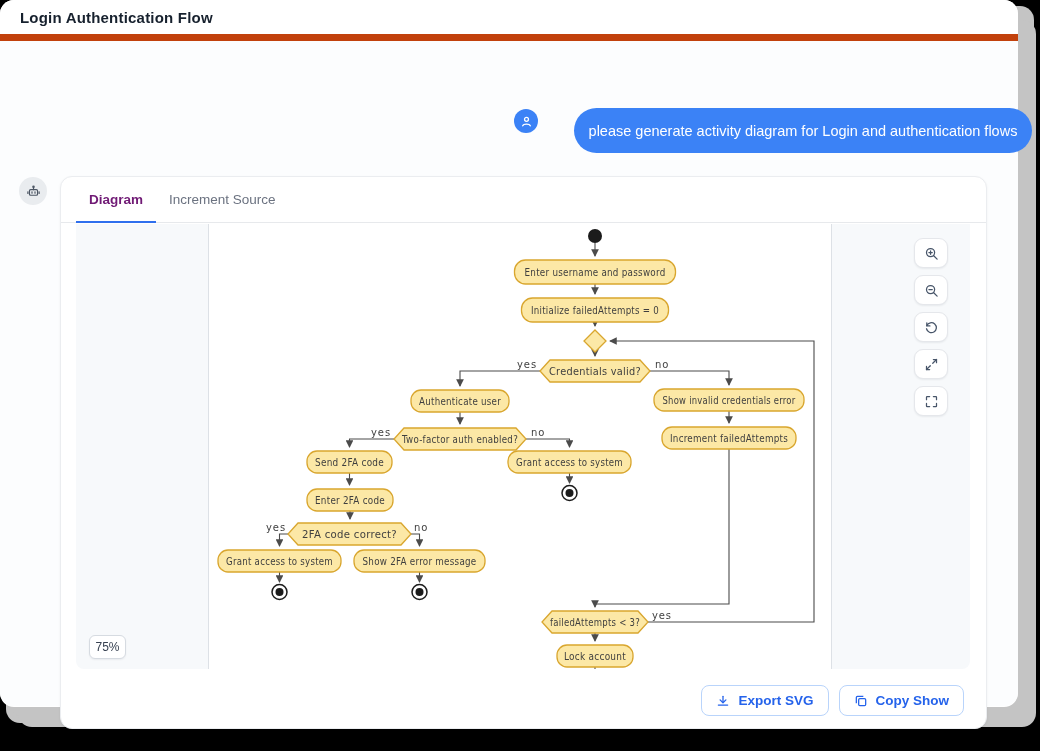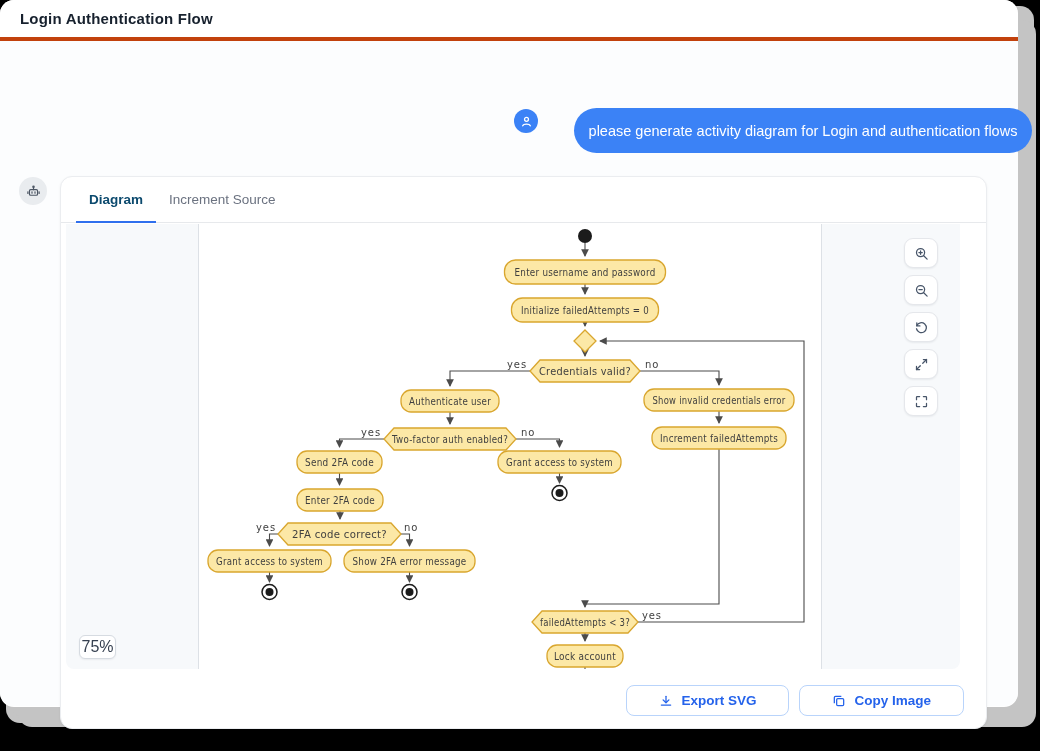--- a/index.html
+++ b/index.html
@@ -2,21 +2,21 @@
 <html><head>
 <meta charset="utf-8">
 <style>
   * { margin:0; padding:0; box-sizing:border-box; }
   html,body { width:1040px; height:751px; background:#000; overflow:hidden;
               font-family:"Liberation Sans", sans-serif; }
   .window { position:absolute; left:0; top:0; width:1018px; height:707px;
             background:#fff; border-radius:14px;
             box-shadow: 18px 20px 0 #c4c4c4, 10px 10px 0 #c4c4c4, 16px 6px 0 #c4c4c4, 6px 16px 0 #c4c4c4; }
   .titlebar { height:41px; display:flex; align-items:center; padding:0 20px;
-              border-bottom:4px solid #c2410c; background:#fff; border-radius:14px 14px 0 0; }
+              border-bottom:7px solid #c2410c; background:#fff; border-radius:14px 14px 0 0; }
   .titlebar h1 { font-size:15px; font-weight:bold; color:#17212e; letter-spacing:.2px; }
   .content { position:relative; height:665px; background:#fcfdfe; border-radius:0 0 14px 14px; }
 
   
   .user-avatar { position:absolute; left:514px; top:68px; width:24px; height:24px;
                  border-radius:50%; background:#3b82f6; display:flex; align-items:center; justify-content:center; }
   .bubble { position:absolute; left:574px; top:67px; width:458px; height:45px;
             background:#3b82f6; color:#fff; border-radius:23px; display:flex;
             align-items:center; justify-content:center; font-size:14.5px; }
 
@@ -24,40 +24,40 @@
                 border-radius:50%; background:#e9ecef; display:flex; align-items:center; justify-content:center; }
 
   
   .card { position:absolute; left:60px; top:135px; width:927px; height:553px;
           background:#fff; border:1px solid #ebedf0; border-radius:12px;
           box-shadow:0 1px 3px rgba(16,24,40,.05); }
   .tabs { display:flex; align-items:stretch; height:46px; padding-left:15px;
           border-bottom:1px solid #e7e9ec; }
   .tab { display:flex; align-items:center; padding:0 13px; font-size:13.5px;
          color:#6b7280; cursor:pointer; border-bottom:2px solid transparent; margin-bottom:-1px; }
-  .tab.active { color:#0c4a6e; border-bottom-color:#2f6fed; font-weight:bold; }
-
-  .viewport { position:absolute; left:5px; top:47px; width:894px; height:445px;
+  .tab.active { color:#701a75; border-bottom-color:#2f6fed; font-weight:bold; }
+
+  .viewport { position:absolute; left:15px; top:47px; width:894px; height:445px;
               background:#f7f9fb; border-radius:0 0 8px 8px; overflow:hidden; }
   .canvas { position:absolute; left:132px; top:0; width:624px; height:445px;
             background:#fff; border-left:1px solid #dde1e6; border-right:1px solid #dde1e6; }
 
   .zoom-stack { position:absolute; right:22px; top:14px; display:flex; flex-direction:column; gap:7px; }
   .zbtn { width:34px; height:30px; background:#fff; border:1px solid #e5e7eb; border-radius:9px;
           display:flex; align-items:center; justify-content:center; color:#475569;
           box-shadow:0 1px 2px rgba(16,24,40,.07); cursor:pointer; }
   .zbtn svg { display:block; }
 
   .zoom-badge { position:absolute; left:13px; bottom:10px; width:37px; height:24px;
                 background:#fff; border:1px solid #d6dbe1; border-radius:6px;
                 display:flex; align-items:center; justify-content:center;
-                font-size:16px; color:#374151; box-shadow:0 1px 2px rgba(16,24,40,.06); }
+                font-size:12px; color:#374151; box-shadow:0 1px 2px rgba(16,24,40,.06); }
 
   .card-footer { position:absolute; right:22px; bottom:12px; display:flex; gap:10px; }
-  .fbtn { height:31px; padding:0 32px; background:#fff; border:1px solid #b9d4fb;
+  .fbtn { height:31px; padding:0 14px; background:#fff; border:1px solid #b9d4fb;
           border-radius:8px; color:#2563eb; font-size:13.5px; font-weight:bold;
           display:flex; align-items:center; gap:8px; cursor:pointer; }
 
   
   svg.diagram text { font-family:"DejaVu Sans", sans-serif; fill:#3f3f3f; }
   svg.diagram .ntext { font-size:10.5px; letter-spacing:.3px; }
   svg.diagram .etext { font-size:10px; fill:#4a4a4a; letter-spacing:.9px; }
 </style>
 </head>
 <body>
@@ -238,19 +238,19 @@
               <polyline points="7,10 12,15 17,10"></polyline>
               <path d="M4 19 h16"></path>
           </svg>
           <span>Export SVG</span>
         </button>
         <button class="fbtn">
           <svg width="14" height="14" viewBox="0 0 24 24" fill="none" stroke="#2563eb" stroke-width="2.2" stroke-linejoin="round">
             <rect x="8" y="8" width="12" height="12" rx="2"></rect>
               <path d="M16 4 H6 a2 2 0 0 0 -2 2 v10"></path>
           </svg>
-          <span>Copy Image</span>
+          <span>Copy Show</span>
         </button>
       </div>
     </div>
 
   </div>
 </div>
 
 </body></html>

